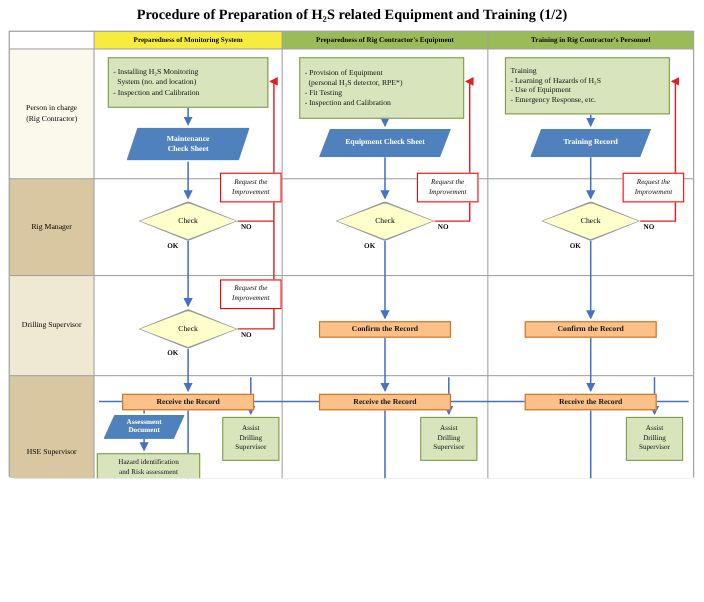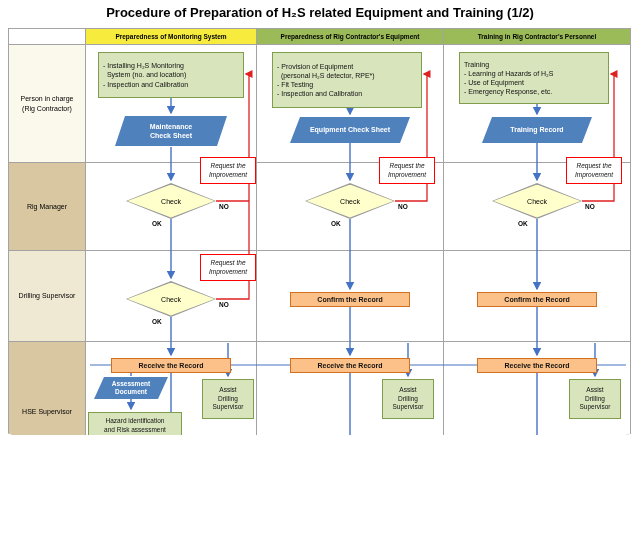--- a/index.html
+++ b/index.html
@@ -1,17 +1,17 @@
 <!DOCTYPE html>
 <html><head>
 <meta charset="utf-8">
 <style>
   html,body{margin:0;padding:0;background:#fff;}
   .canvas{position:relative;width:640px;height:435px;background:#fff;overflow:hidden;
-          font-family:Liberation Sans, sans-serif;color:#000;border-radius:15px;}
+          font-family:Liberation Serif, serif;color:#000;border-radius:15px;}
   .title{position:absolute;top:5px;left:0;width:100%;text-align:center;
          font-size:13px;font-weight:bold;}
   .footnote{position:absolute;left:8px;top:532px;font-size:7px;font-weight:bold;}
 
   
   .grid{position:absolute;left:8px;top:28px;display:grid;
         grid-template-columns:76px 170px 186px 186px;
         grid-template-rows:15px 117px 87px 90px 140px 42px;
         gap:1px;background:#a3a3a3;border:1px solid #a3a3a3;}
   .cell{background:#fff;display:flex;align-items:center;justify-content:center;

